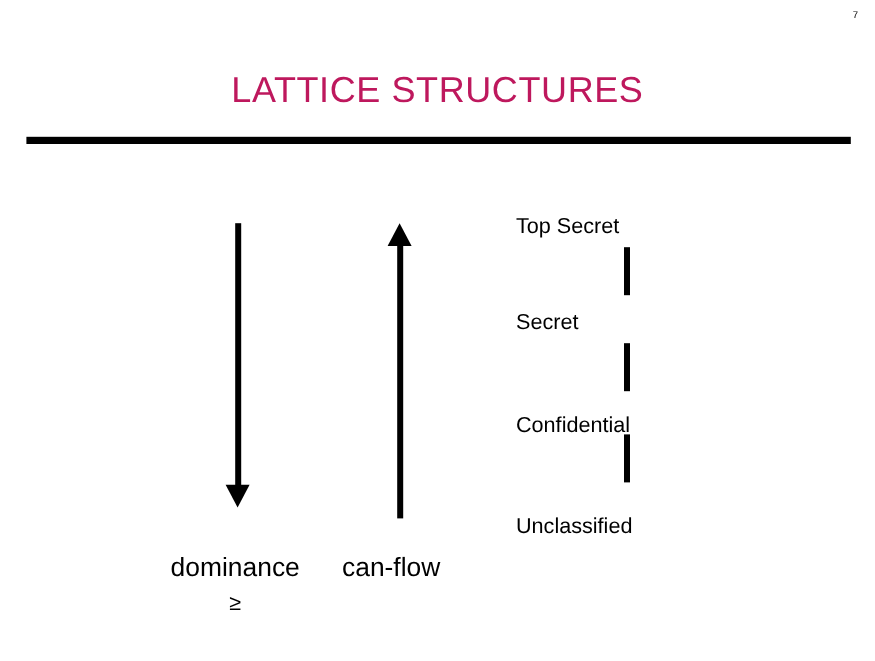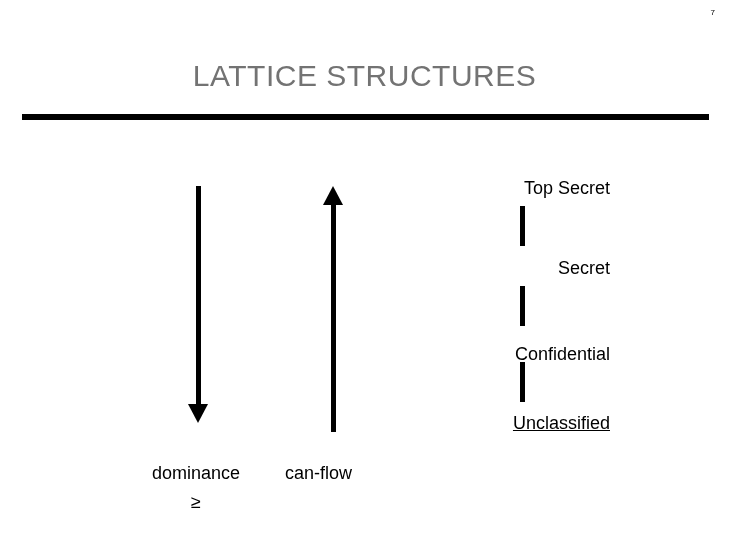--- a/index.html
+++ b/index.html
@@ -31,21 +31,21 @@
   }
   .slide-title {
     position: absolute;
     left: 0;
     top: 58px;
     width: 729px;
     text-align: center;
     font-size: 30px;
     line-height: 36px;
     letter-spacing: 0.5px;
-    color: #737373;
+    color: #be185d;
   }
   .title-rule {
     position: absolute;
     left: 22px;
     top: 114px;
     width: 687px;
     height: 6px;
     background: #000;
   }
 
@@ -94,36 +94,36 @@
   
   .lattice {
     position: absolute;
     left: 430px;
     top: 170px;
     width: 180px;
   }
   .lattice-level {
     position: absolute;
     width: 180px;
-    text-align: right;
+    text-align: left;
     font-size: 18px;
     line-height: 24px;
     white-space: nowrap;
   }
   .lattice-connector {
     position: absolute;
     width: 5px;
     height: 40px;
     background: #000;
     left: 90px;
   }
 
   .caption {
     position: absolute;
-    font-size: 18px;
+    font-size: 22px;
     line-height: 24px;
     white-space: nowrap;
   }
   #dominance-caption {
     left: 131px;
     top: 461px;
     text-align: center;
     width: 130px;
   }
   #dominance-symbol {
@@ -162,20 +162,20 @@
   <div class="lattice">
     <div class="lattice-level" style="top:6px;">Top Secret</div>
     <div class="lattice-connector" style="top:36px;"></div>
 
     <div class="lattice-level" style="top:86px;">Secret</div>
     <div class="lattice-connector" style="top:116px;"></div>
 
     <div class="lattice-level" style="top:172px;">Confidential</div>
     <div class="lattice-connector" style="top:192px;"></div>
 
-    <div class="lattice-level" style="top:241px;text-decoration:underline;">Unclassified</div>
+    <div class="lattice-level" style="top:256px;">Unclassified</div>
   </div>
 
   <div class="caption" id="dominance-caption">dominance</div>
   <div class="caption" id="dominance-symbol">≥</div>
   <div class="caption" id="canflow-caption">can-flow</div>
 
 </div>
 
 </body></html>

